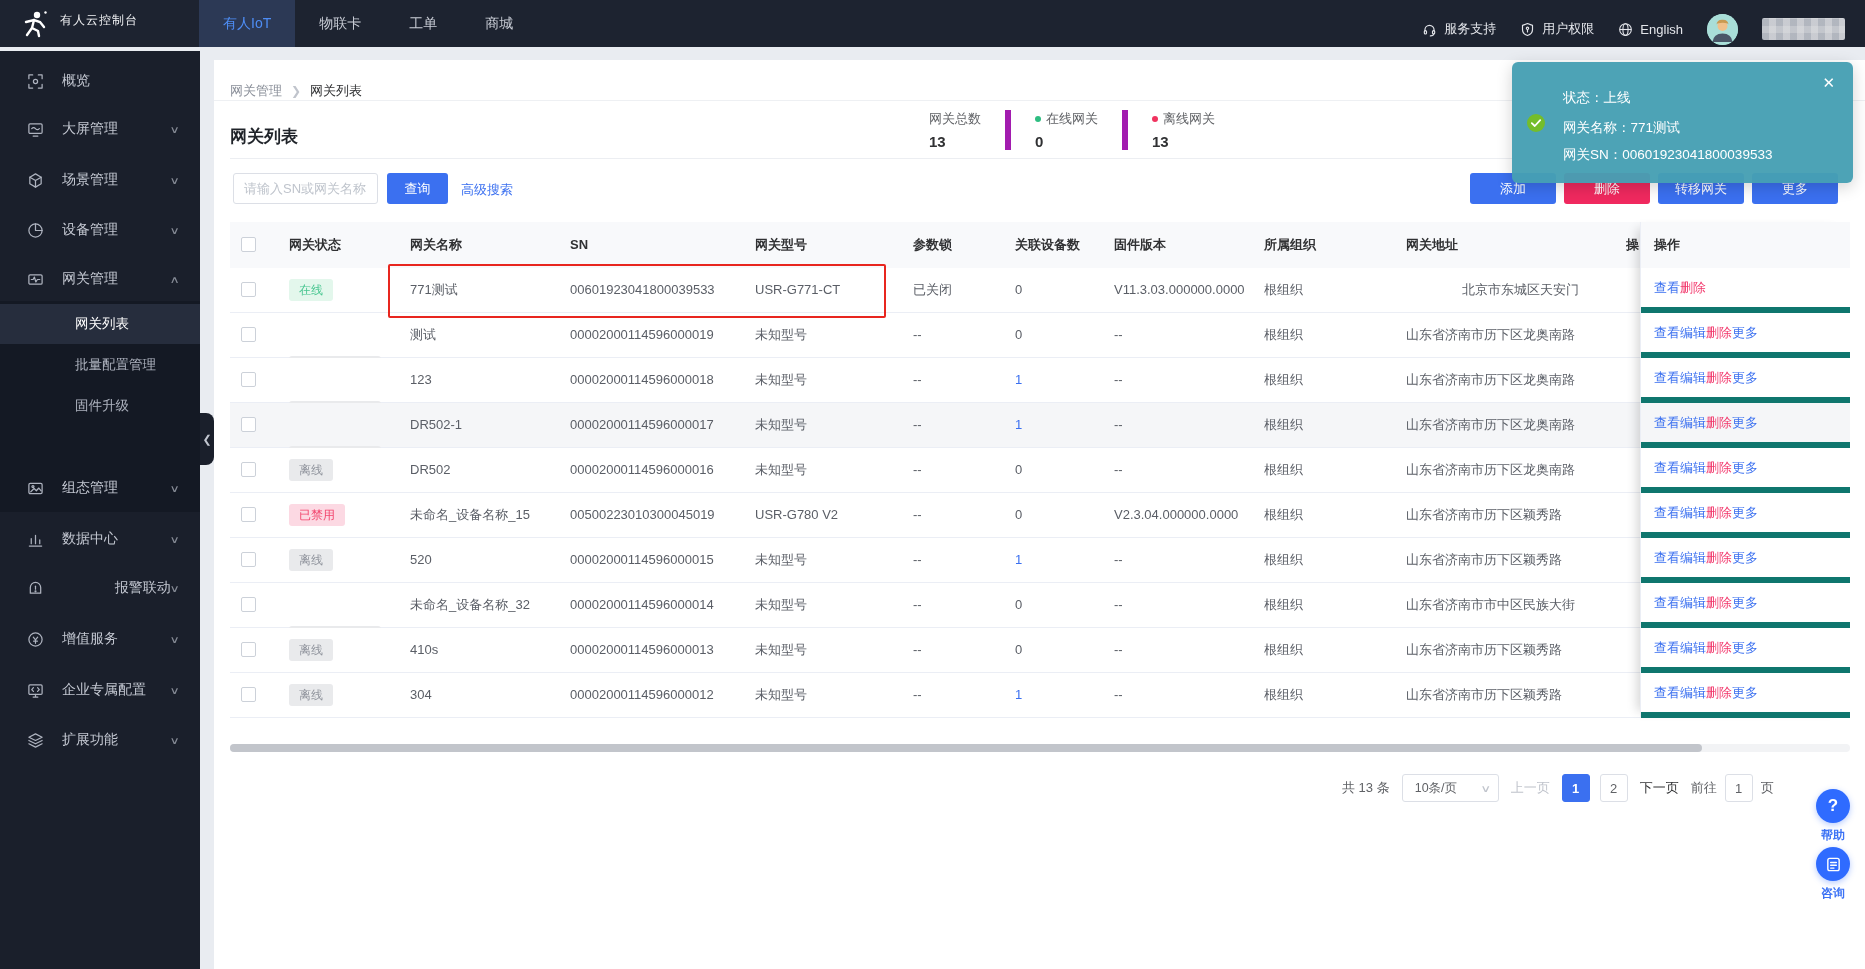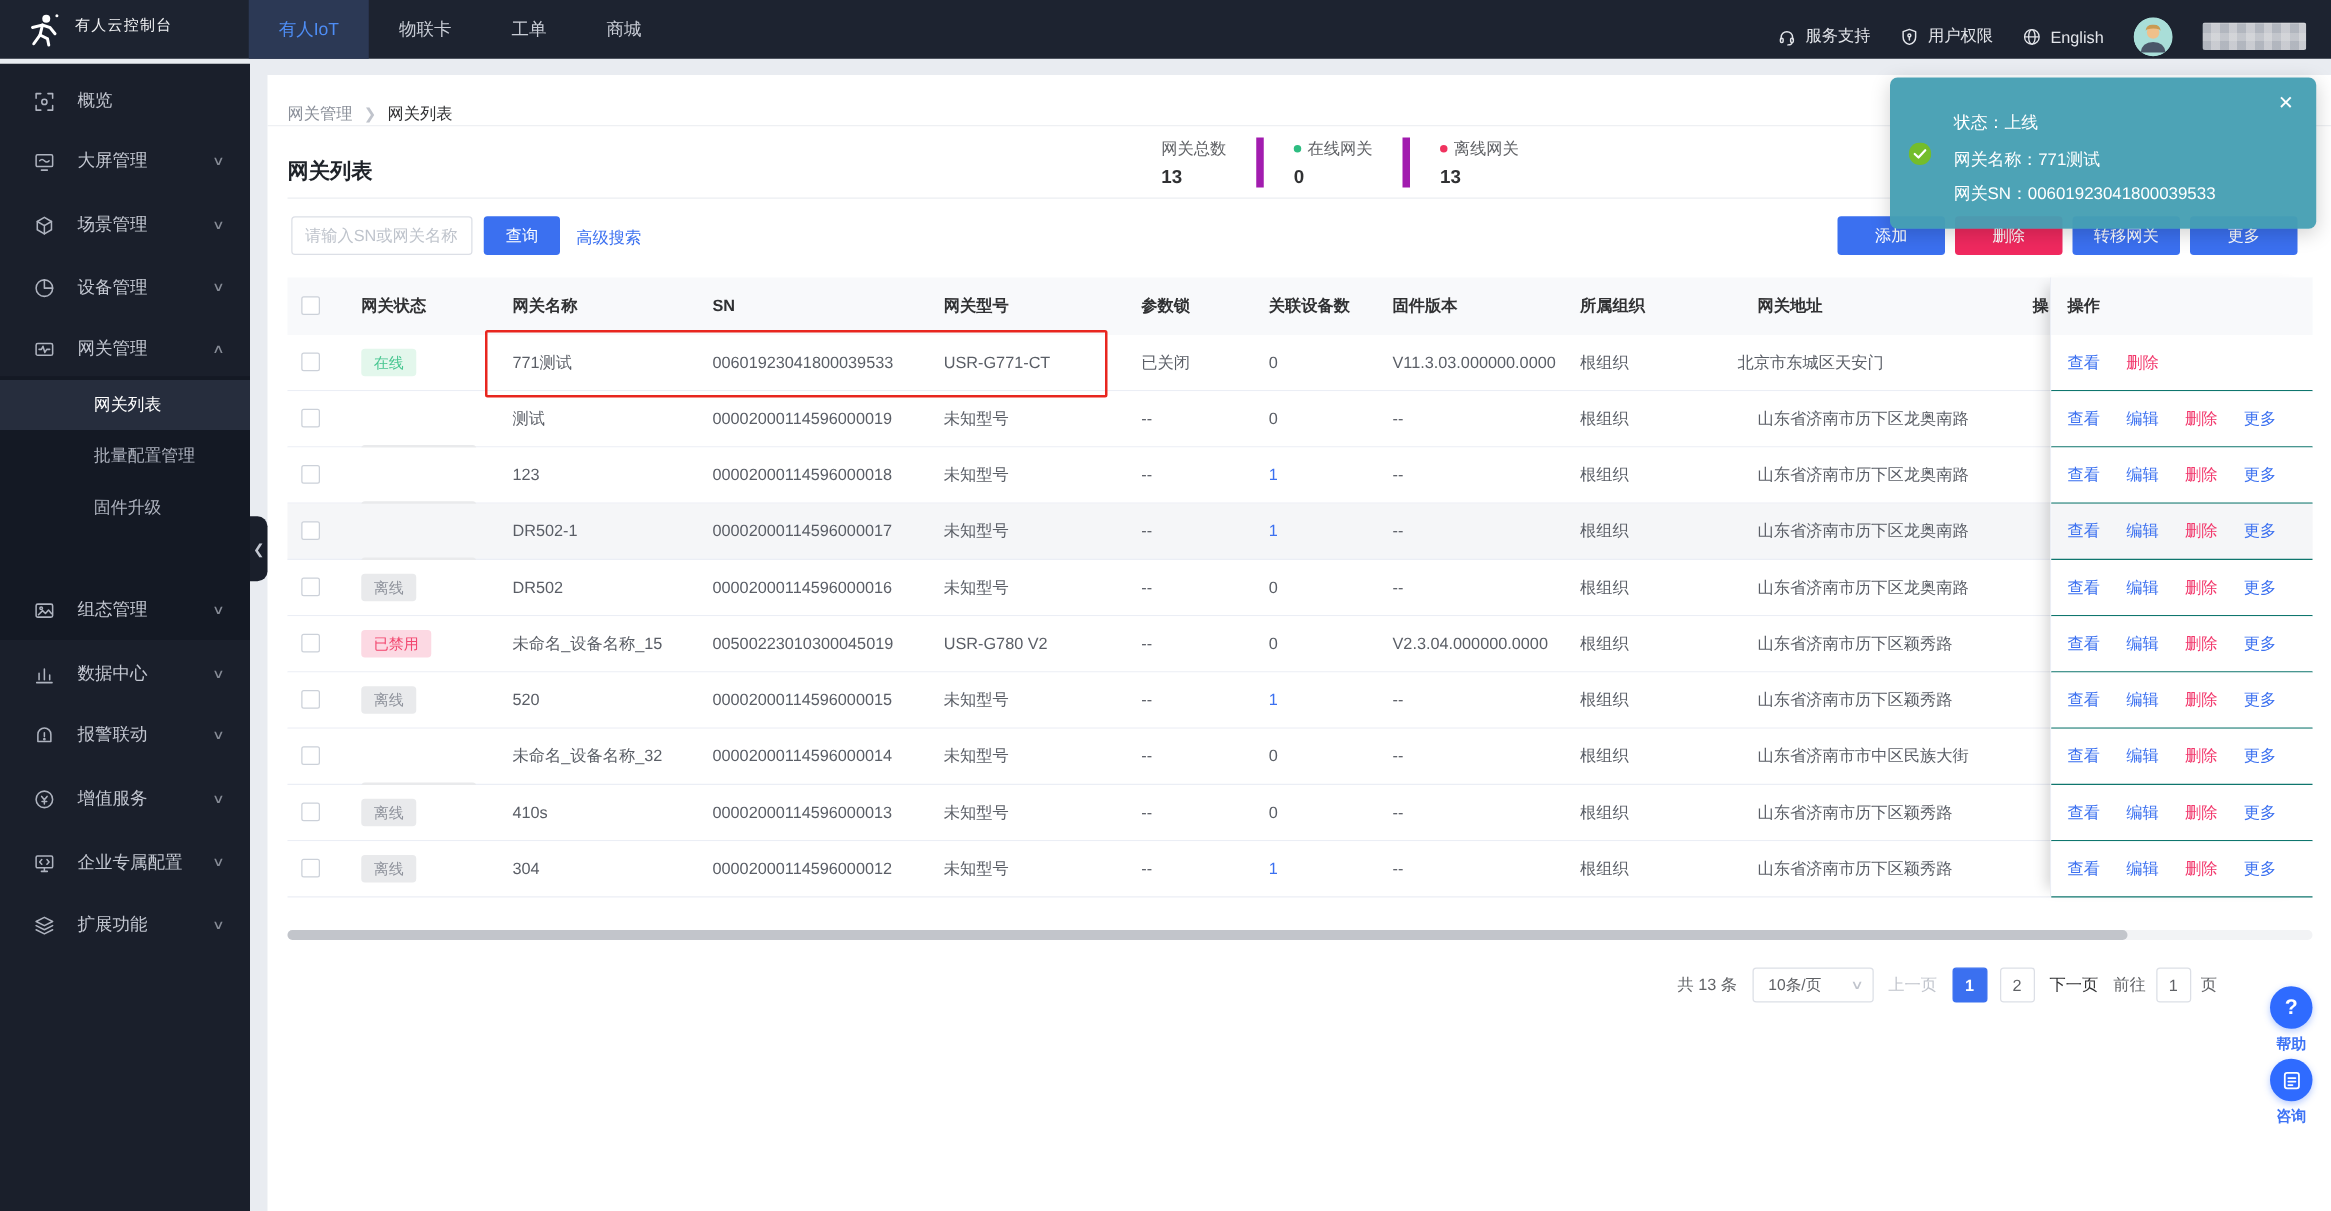--- a/index.html
+++ b/index.html
@@ -77,21 +77,21 @@
   .badge.waiting  { background:#e9eaec; color:#8f939c;margin-top:32px; }
   .badge.offline  { background:#e9eaec; color:#8f939c; }
   .badge.disabled { background:#fcd9e3; color:#f2466e; }
 
   
   #col-sliver { position:absolute; left:1626px; top:222px; width:13px; height:46px; line-height:46px; overflow:hidden; font-size:13px; font-weight:bold; color:#303133; z-index:3; }
 
   
   #fixed-col { position:absolute; left:1640px; top:222px; width:210px; background:#fff; z-index:8; box-shadow:-10px 0 10px -7px rgba(0,0,0,.16); border-left:1px solid #ebeef5; }
   #fixed-head { height:46px; line-height:46px; background:#f8f9fb; padding-left:13px; font-size:13px; font-weight:bold; color:#303133; }
-  .fixed-row { height:45px; border-bottom:1px solid #0f766e; display:flex; align-items:center; gap:21px; padding-left:13px; background:#fff; }
+  .fixed-row { height:45px; border-bottom:6px solid #0f766e; display:flex; align-items:center; padding-left:13px; background:#fff; }
   .fixed-row.striped { background:#f5f6f8; }
   .op-link { font-size:13px; color:#3b70f0; cursor:pointer; }
   .op-link.danger { color:#f2376b; }
 
   
   #highlight-box { position:absolute; left:388px; top:264px; width:498px; height:54px; border:2px solid #e8261f; border-radius:2px; z-index:12; pointer-events:none; }
 
   
   #hscroll-track { position:absolute; left:230px; top:744px; width:1620px; height:8px; border-radius:4px; background:#f2f3f5; }
   #hscroll-thumb { position:absolute; left:230px; top:744px; width:1472px; height:8px; border-radius:4px; background:#c2c5cb; cursor:pointer; z-index:2; }
@@ -251,21 +251,21 @@
       <div class="menu-item" style="top: 465px;">
         <span style="display:flex">
           <svg viewBox="0 0 18 18" fill="none" stroke="currentColor" stroke-width="1.3" stroke-linecap="round" stroke-linejoin="round">
             <path d="M4.5 13.5 V8 M9 13.5 V4.5 M13.5 13.5 V9.5"></path>
             <path d="M2.5 16 h13"></path>
           </svg>
         </span>
         <span class="mlabel">数据中心</span>
         <span class="chev">∨</span>
       </div>
-      <div class="menu-item" style="top: 514px;">
+      <div class="menu-item" style="top: 514px; text-align: right;">
         <span style="display:flex">
           <svg viewBox="0 0 18 18" fill="none" stroke="currentColor" stroke-width="1.3" stroke-linecap="round" stroke-linejoin="round">
             <path d="M9 2.5 a5.5 5.5 0 0 1 5.5 5.5 V14 H3.5 V8 A5.5 5.5 0 0 1 9 2.5 Z"></path>
             <path d="M9 6.5 V9.8"></path>
             <circle cx="9" cy="12" r="0.5"></circle>
           </svg>
         </span>
         <span class="mlabel">报警联动</span>
         <span class="chev">∨</span>
       </div>
@@ -364,21 +364,21 @@
       <div class="trow" style="top: 268px;">
         <span class="checkbox"></span>
         <span class="badge online">在线</span>
         <span class="tcell" style="left:180px">771测试</span>
         <span class="tcell" style="left:340px">00601923041800039533</span>
         <span class="tcell" style="left:525px">USR-G771-CT</span>
         <span class="tcell" style="left:683px">已关闭</span>
         <span class="tcell" style="left:785px">0</span>
         <span class="tcell" style="left:884px">V11.3.03.000000.0000</span>
         <span class="tcell" style="left:1034px">根组织</span>
-        <span class="tcell" style="left:1160px">北京市东城区天安门</span>
+        <span class="tcell" style="left:1232px">北京市东城区天安门</span>
       </div>
       <div class="trow" style="top: 313px;">
         <span class="checkbox"></span>
         <span class="badge waiting">等待初次上线</span>
         <span class="tcell" style="left:180px">测试</span>
         <span class="tcell" style="left:340px">00002000114596000019</span>
         <span class="tcell" style="left:525px">未知型号</span>
         <span class="tcell" style="left:683px">--</span>
         <span class="tcell" style="left:785px">0</span>
         <span class="tcell" style="left:884px">--</span>

